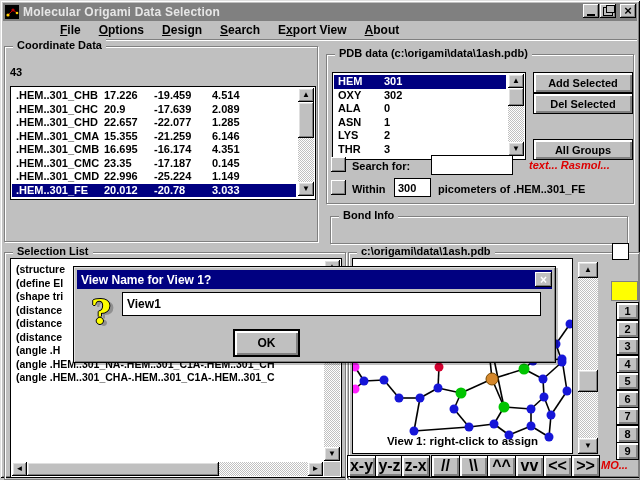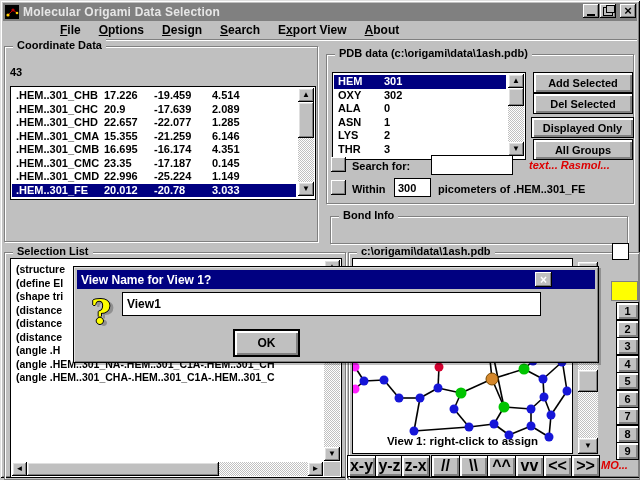--- a/index.html
+++ b/index.html
@@ -85,21 +85,20 @@
   .p-num{flex:1 1 auto}
   .sitem{height:13.5px;line-height:13.5px;white-space:pre;overflow:hidden;padding-left:4px;font-size:10.5px}
   .coordfont{font-size:11px}
   .redtext{color:#dd0000;font-style:italic;font-weight:bold}
   
   .dialog{
     position:absolute;left:73px;top:266px;width:481px;height:95px;background:#c0c0c0;
     border:1px solid #000;
     box-shadow:inset 1px 1px 0 #dfdfdf,inset -1px -1px 0 #808080,2px 2px 0 rgba(0,0,0,.25);
     z-index:10;
-    padding-left:43px;
   }
   .dlg-titlebar{
     position:absolute;left:3px;top:3px;right:3px;height:19px;background:#000080;
     display:flex;align-items:center;color:#fff;font-size:12px;padding-left:4px;
   }
   .qicon{position:absolute;left:15px;top:25px;width:36px;height:40px;font-family:"DejaVu Serif",serif;font-weight:bold;font-size:34px}
   .qicon .shadow{position:absolute;left:6px;top:2px;color:#909090}
   .qicon .main{
     position:absolute;left:2px;top:0;color:#ffff00;
     text-shadow:-1px 0 0 #000,1px 0 0 #000,0 -1px 0 #000,0 1px 0 #000;
@@ -184,21 +183,20 @@
         <div class="lrow"><span class="p-name">THR</span><span class="p-num">3</span></div>
       </div>
     <div class="abs sb-track" style="right:1px;top:1px;width:16px;height:82px">
       <div class="sb-btn" style="left:0;top:0;width:16px;height:14px">▲</div>
       <div class="sb-thumb" style="left:0;top:14px;width:16px;height:18px"></div>
       <div class="sb-btn" style="left:0;bottom:0;width:16px;height:14px">▼</div>
     </div>
   </div>
   <div class="abs btn31" style="left:533px;top:72px;width:98px;height:19px">Add Selected</div>
   <div class="abs btn31" style="left:533px;top:93px;width:98px;height:19px">Del Selected</div>
-  <div class="abs btn31" style="left:531px;top:117px;width:101px;height:19px">Displayed Only</div>
   <div class="abs btn31" style="left:533px;top:139px;width:98px;height:19px">All Groups</div>
 
   <div class="abs checkersq" style="left:331px;top:157px;width:15px;height:15px"></div>
   <div class="abs" style="left:352px;top:160px">Search for:</div>
   <input class="abs field" style="left: 431px; top: 155px; width: 82px; height: 20px; box-sizing: border-box; font: inherit;" value="">
   <div class="abs redtext" style="left:529px;top:159px">text... Rasmol...</div>
 
   <div class="abs checkersq" style="left:331px;top:180px;width:15px;height:15px"></div>
   <div class="abs" style="left:352px;top:183px">Within</div>
   <input class="abs field" style="left: 394px; top: 178px; width: 37px; height: 19px; box-sizing: border-box; font: inherit; padding-left: 3px;" value="300">

